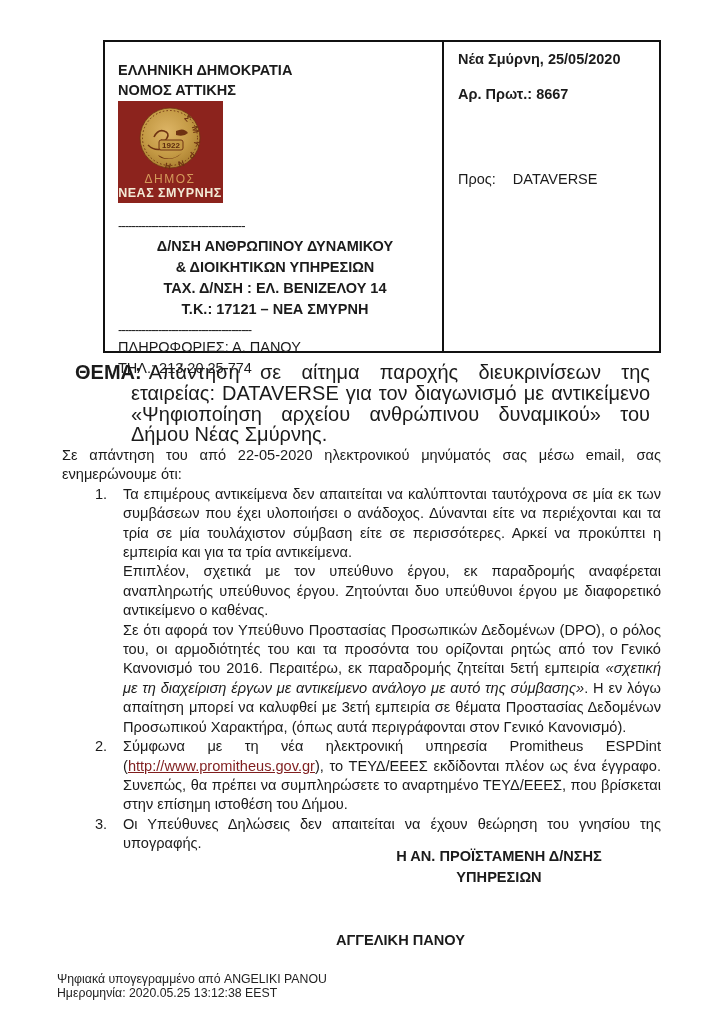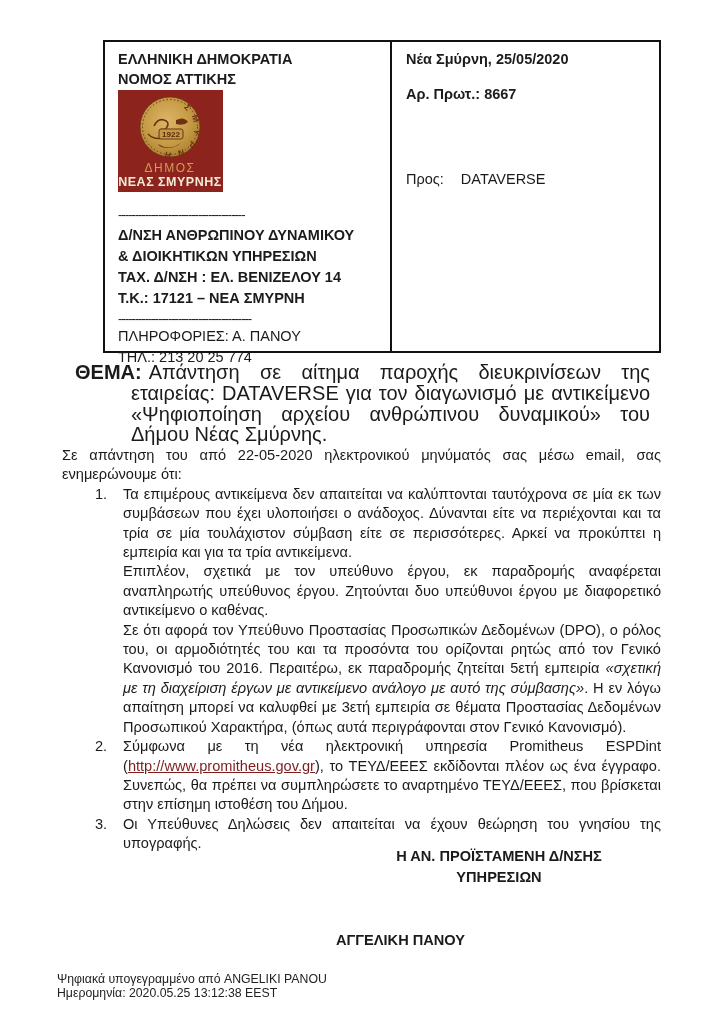--- a/index.html
+++ b/index.html
@@ -9,31 +9,31 @@
     background:#ffffff; color:#1b1b1b;
     font-family:"Liberation Sans", sans-serif;
     overflow:hidden;
   }
   
   .header-table {
     position:absolute; left:103px; top:40px; width:558px; height:313px;
     border:2px solid #111; display:flex;
   }
   .cell-left {
-    width:287px; border-right:2px solid #111; padding:7px 10px 0 13px;
+    width:339px; border-right:2px solid #111; padding:18px 10px 0 13px;
   }
   .cell-right { flex:1; padding:7px 0 0 14px; }
   .hdr-line { font-size:14.5px; font-weight:bold; line-height:20px; }
   .logo {
     width:105px; height:102px; margin-top:1px; position:relative; display:block;
   }
   .divider { font-size:13px; line-height:14px; letter-spacing:-1px; margin-top:16px; color:#111; white-space:nowrap; overflow:hidden; }
   .divider.second { margin-top:3px; }
   .dept { margin-top:3px; }
-  .dept .hdr-line { line-height:21px; }
+  .dept .hdr-line { line-height:21px;text-align:center; }
   .info-line { font-size:14.5px; line-height:21px; }
   .info-line.bold { font-weight:normal; }
   .date-line { font-size:14.5px; font-weight:bold; line-height:20px; }
   .proto-line { font-size:14.5px; font-weight:bold; line-height:20px; margin-top:15px; }
   .to-line { font-size:14.5px; margin-top:67px; }
   .to-line .to-label { margin-right:13px; }
   
   .subject {
     position:absolute; left:75px; top:362px; width:575px;
     font-size:20px; line-height:20.8px; text-align:justify;

